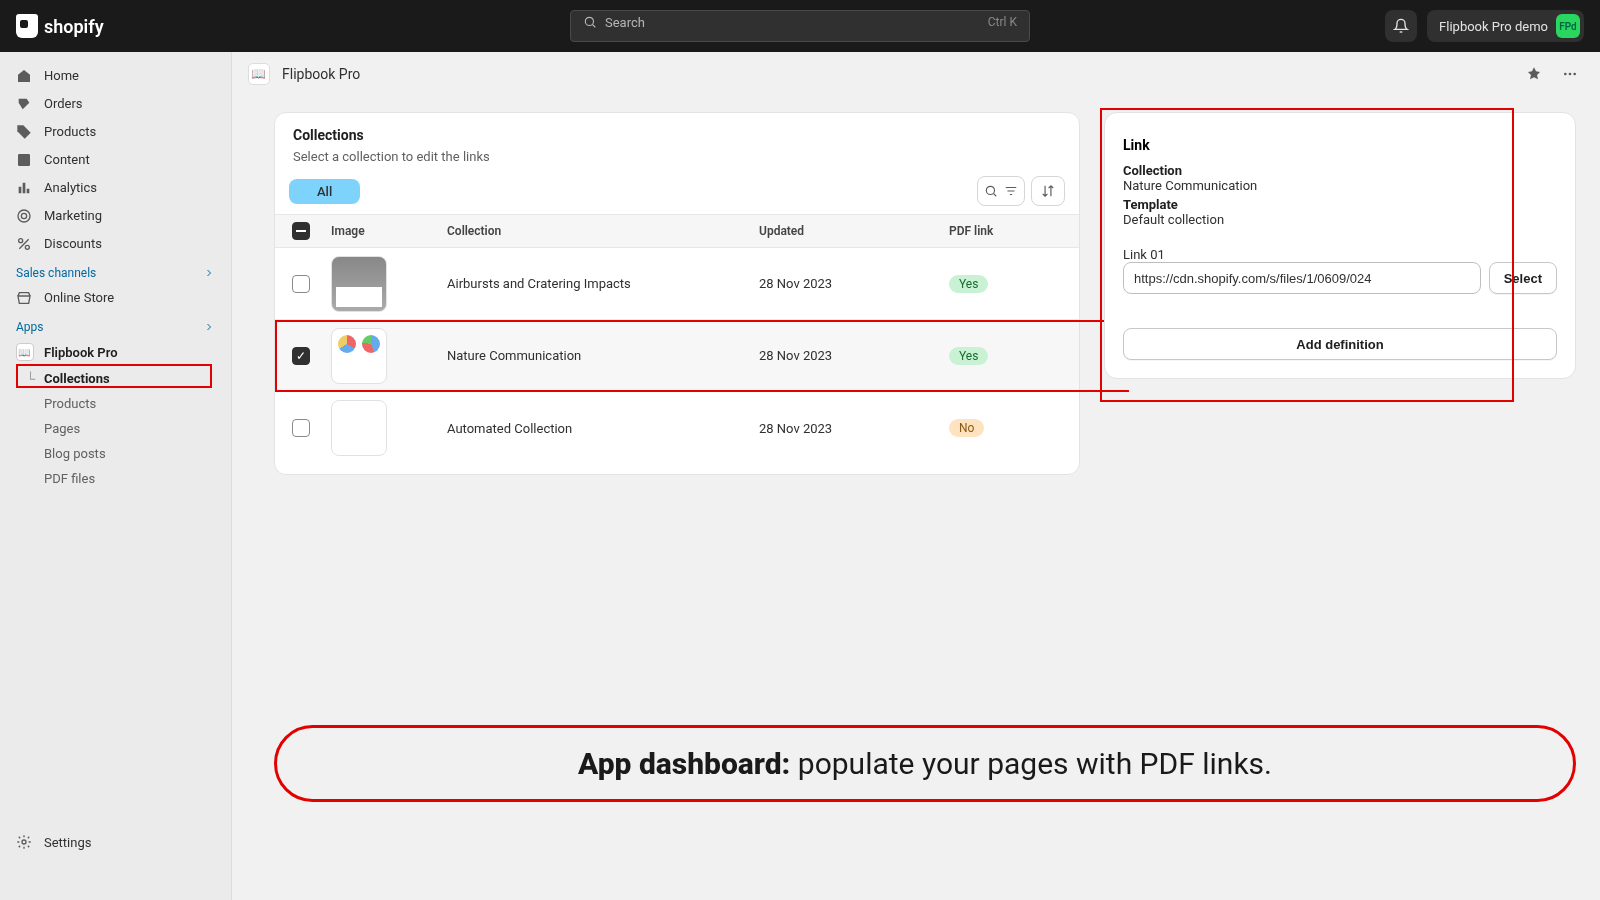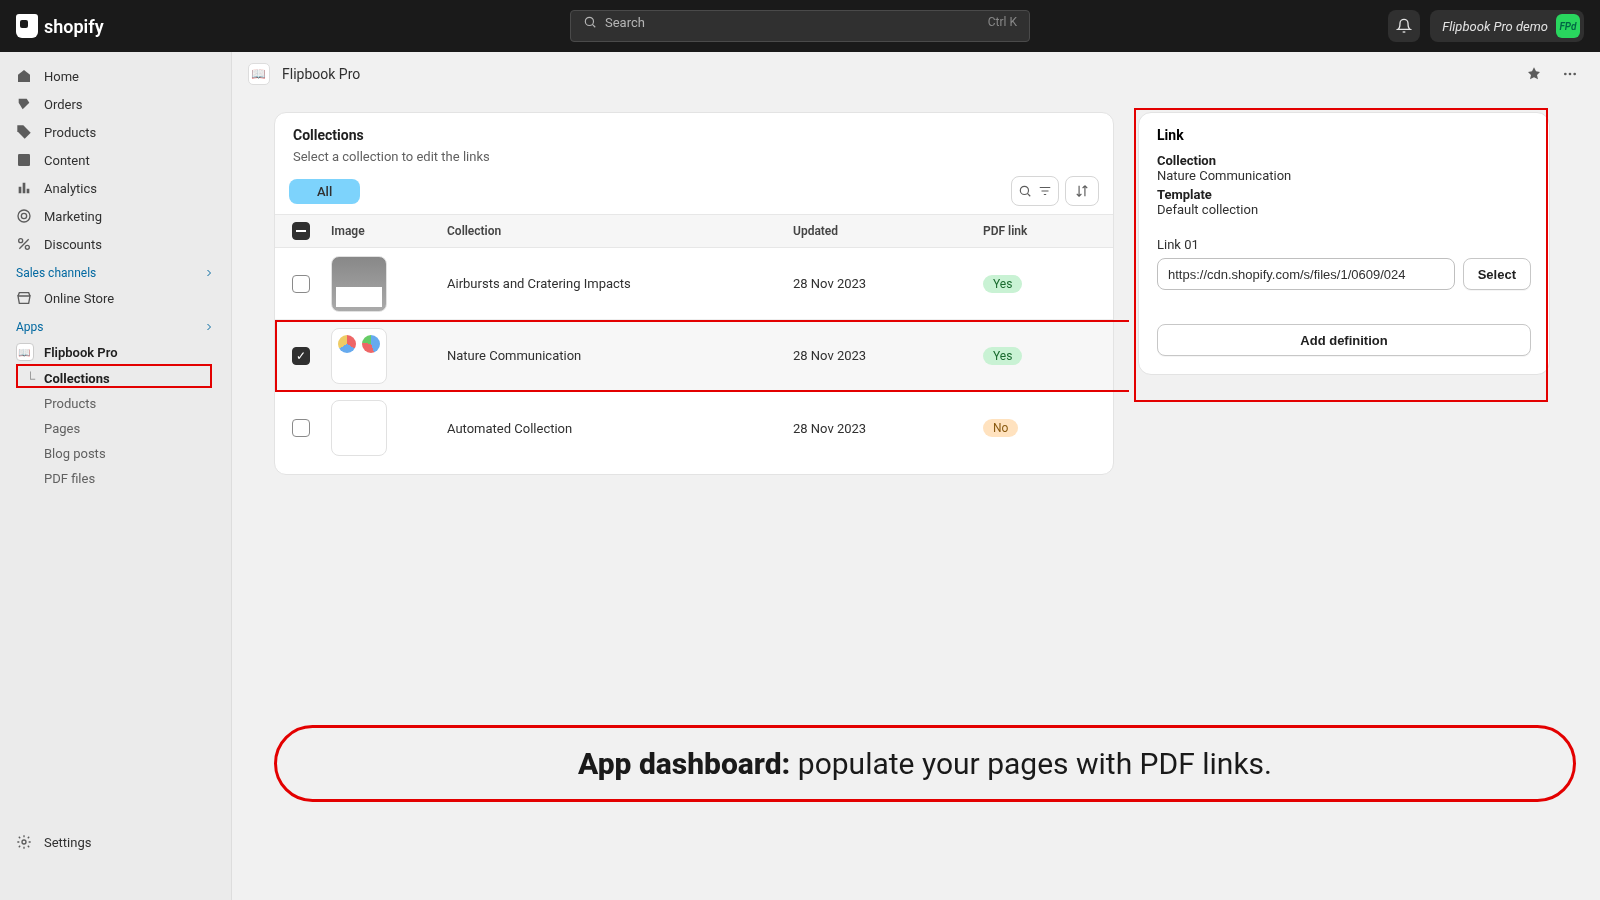--- a/index.html
+++ b/index.html
@@ -6,28 +6,28 @@
 body { font-family: -apple-system, BlinkMacSystemFont, "Segoe UI", Roboto, sans-serif; background: #f1f1f1; width: 1600px; height: 900px; overflow: hidden; position: relative; }
 
 
 .topbar { background: #1a1a1a; height: 52px; display: flex; align-items: center; padding: 0 16px; position: relative; gap: 40px; }
 .logo { color: white; display: flex; align-items: center; gap: 6px; font-weight: 600; font-size: 18px; }
 .logo-icon { width: 22px; height: 24px; background: white; border-radius: 3px 3px 6px 6px; position: relative; }
 .logo-icon::before { content:""; position:absolute; left:4px; top:6px; width:8px; height:8px; background:#1a1a1a; border-radius:2px;}
 .search-box { position: absolute; left: 50%; transform: translateX(-50%); width: 460px; height: 32px; background: #303030; border: 1px solid #4a4a4a; border-radius: 4px; display: flex; align-items: flex-start; padding: 4px 12px; color: #b5b5b5; font-size: 13px; }
 .search-box .search-icon { margin-right: 8px; }
 .search-shortcut { margin-left: auto; font-size: 12px; color: #888; }
-.topbar-right { margin-left: auto; display: flex; align-items: flex-start; gap: 10px; font-style: italic; }
+.topbar-right { margin-left: auto; display: flex; align-items: flex-start; gap: 10px; }
 .bell-btn { width: 32px; height: 32px; background: #303030; border-radius: 8px; display:flex; align-items:center; justify-content:center; color:#e3e3e3;}
 .store-chip { background: #303030; border-radius: 8px; height: 32px; display: flex; align-items: center; gap: 8px; padding: 0 4px 0 12px; color: #e3e3e3; font-size: 13px; }
 .avatar { width: 24px; height: 24px; background: #29d65e; border-radius: 6px; font-size: 10px; font-weight: 600; color: #0a3; display:flex; align-items:center; justify-content:center; color:#064;}
 
 
 .sidebar { position: absolute; left: 0; top: 52px; width: 232px; height: calc(900px - 52px); background: #ebebeb; border-right: 1px solid #ddd; padding-top: 10px; }
-.nav-item { display: flex; align-items: center; gap: 12px; padding: 6px 16px; font-size: 13px; color: #303030; cursor: pointer; }
+.nav-item { display: flex; align-items: flex-start; gap: 12px; padding: 6px 16px; font-size: 13px; color: #303030; cursor: pointer; }
 .nav-icon { width: 16px; height: 16px; display:flex; align-items:center; justify-content:center; color:#5c5c5c;}
 .nav-section { font-size: 12px; color: #0369a1; padding: 8px 16px 4px; display:flex; align-items:center; justify-content:space-between;}
 .sub-item { padding-left: 44px; font-size: 13px; color: #616161; padding-top:5px; padding-bottom:5px; cursor:pointer;}
 .sub-item.bold { font-weight: 700; color: #202020; }
 .app-row { display:flex; align-items:center; gap:10px; padding: 5px 16px; font-size:13px; font-weight:600; color:#202020;}
 .app-icon-small { width:18px; height:18px; border:1px solid #ccc; border-radius:4px; background:#fff; display:flex; align-items:center; justify-content:center; font-size:10px;}
 .red-box-1 { border: 2px solid #e30000; position: absolute; pointer-events: none; }
 .settings-row { position:absolute; bottom: 42px; left:0; width:100%; padding: 8px 16px; display:flex; align-items:center; gap:12px; font-size:13px; color:#303030;}
 .non-transferable { position:absolute; bottom:0; left:6px; width: 210px; background:#e6eefb; border:1px solid #cfe0f7; border-radius:8px 8px 0 0; padding:8px 10px; display:flex; align-items:center; gap:8px; font-size:13px; color:#1a61d8; border-bottom:none;}
 
@@ -68,25 +68,25 @@
 .badge.yes { background:#c9f2d4; color:#1a6b2f;}
 .badge.no { background:#ffe2bf; color:#8a5a10;}
 
 .thumb.t1 { background: linear-gradient(#888,#aaa); position:relative;}
 .thumb.t1::after{content:""; position:absolute; inset:30px 4px 4px 4px; background:#fff;}
 .thumb.t2 { background:#fff; position:relative;}
 .thumb.t2::before { content:""; position:absolute; left:6px; top:6px; width:18px; height:18px; border-radius:50%; background: conic-gradient(#e66 0 120deg,#6ae 120deg 240deg,#ec6 240deg 360deg);}
 .thumb.t2::after { content:""; position:absolute; right:6px; top:6px; width:18px; height:18px; border-radius:50%; background: conic-gradient(#6ae 0 160deg,#e66 160deg 280deg,#6c6 280deg 360deg);}
 .thumb.t3 { background:#fff;}
 
-.card-side { width: 412px; padding: 14px 18px 18px; border-radius: 13px;}
+.card-side { width: 472px; padding: 24px 18px 18px; border-radius: 13px;}
 .side-title { font-size: 14px; font-weight:700; margin-bottom:10px;}
 .side-label { font-size: 13px; font-weight:700; color:#202020; }
 .side-val { font-size: 13px; color:#303030; margin-bottom:4px;}
-.link-row { display:flex; gap:8px; margin-top:6px; align-items:center;}
+.link-row { display:flex; gap:8px; align-items:center;}
 .link-input { flex:1; height:32px; border:1px solid #bfbfbf; border-radius:8px; padding:0 10px; font-size:13px; color:#303030;}
 .btn { height:32px; border:1px solid #c7c7c7; background:#fff; border-radius:8px; padding:0 14px; font-size:13px; font-weight:600; color:#202020; box-shadow:0 1px 0 rgba(0,0,0,.04);}
 .btn-wide { width:100%; margin-top:34px; background:#fff; }
 
 .callout { position:absolute; left: 42px; right: 24px; bottom: 98px; border:3px solid #e30000; border-radius: 46px; padding: 18px 40px; text-align:center; font-size: 30px; color:#1a1a1a; background:transparent;}
 .callout b { font-weight:800;}
 
 svg { display:block; }
 </style>
 </head>

